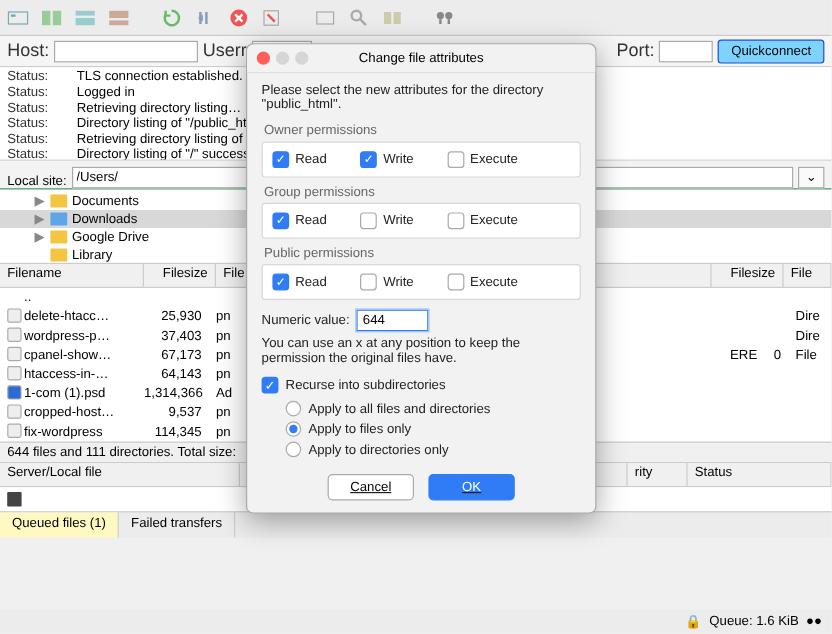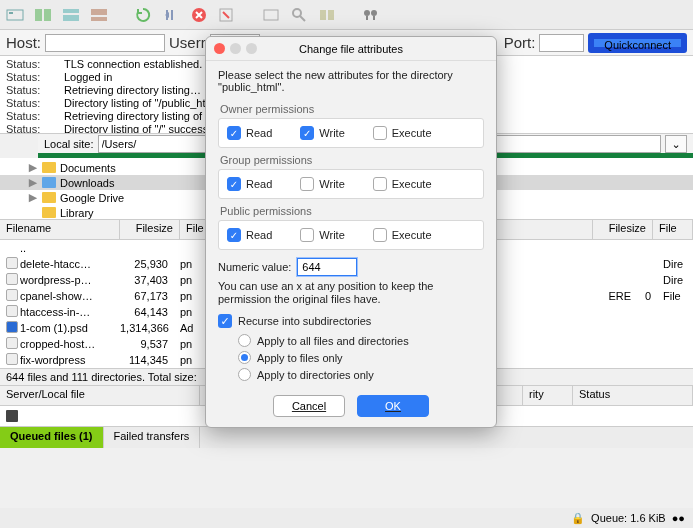--- a/index.html
+++ b/index.html
@@ -6,25 +6,25 @@
 body { background: #f0f0f0; width: 693px; height: 528px; overflow: hidden; position: relative; }
 .toolbar { height: 30px; background: #ececec; border-bottom: 1px solid #ccc; display:flex; align-items:center; gap:6px; padding:0 4px;}
 .toolbar .ticon { width:22px; height:22px; display:flex; align-items:center; justify-content:center; color:#888;}
 .toolbar .sep { width:10px;}
 .connectbar { height: 26px; background:#f5f5f5; border-bottom:1px solid #ccc; display:flex; align-items:center; padding:0 6px; gap:4px;}
 .connectbar label { font-size:15px; color:#333;}
 .connectbar input { height:18px; border:1px solid #aaa; background:#fff; padding:0 3px;}
 .connectbar .host { width:120px;}
 .connectbar .user { width:50px;}
 .connectbar .port { width:45px;}
-.connectbar button { height:20px; padding:0 10px; background:#3b82f6; border:6px solid #1d4ed8; border-radius:3px;}
+.connectbar button { height:20px; padding:0 10px; background:#7dd3fc; border:1px solid #1d4ed8; border-radius:3px;}
 .statuslog { background:#fff; border-bottom:1px solid #ccc; padding:2px 6px; height:78px; overflow:hidden;}
 .statuslog .row { display:flex; gap:10px; font-size:11px; line-height:13px;}
 .statuslog .lab { width:48px; color:#333;}
-.localbar { height:24px; background:#f3f3f3; border-bottom:5px solid #15803d; display:flex; align-items:center; padding:0 6px; gap:4px;margin-left:38px;}
+.localbar { height:24px; background:#f3f3f3; border-bottom:1px solid #15803d; display:flex; align-items:flex-end; padding:0 6px; gap:4px;}
 .localbar input { flex:1; height:18px; border:1px solid #aaa; padding:0 3px; background:#fff;}
 .localbar .drop { width:22px; text-align:center; border:1px solid #aaa; background:#fafafa; height:18px; line-height:16px;}
 .tree { background:#fff; height:62px; border-bottom:1px solid #ccc; padding:2px 0;}
 .tree .node { display:flex; align-items:center; height:15px; padding-left:28px; gap:4px;}
 .tree .tri { color:#888; width:10px; text-align:center;}
 .tree .fold { width:14px; height:11px; background:#f4c542; border-radius:1px;}
 .tree .fold.blue { background:#5fa6e8;}
 .tree .sel { background:#d8d8d8;}
 .filehdr { height:20px; background:#f0f0f0; border-bottom:1px solid #ccc; display:flex;}
 .filehdr div { border-right:1px solid #ccc; padding:2px 6px; font-size:11px;}
@@ -46,21 +46,21 @@
 .filelist .rtag { width:40px; text-align:right;}
 .filelist .rnum { width:20px; text-align:right;}
 .filelist .rft { width:36px;}
 .summary { height:18px; background:#f0f0f0; border-top:1px solid #ccc; border-bottom:1px solid #ccc; font-size:11px; padding:2px 6px;}
 .queuehdr { height:20px; background:#f0f0f0; border-bottom:1px solid #ccc; display:flex;}
 .queuehdr div { border-right:1px solid #ccc; padding:2px 6px; font-size:11px;}
 .queue { background:#fff; height:20px; padding:2px 6px; font-size:11px; display:flex; align-items:center; gap:4px;}
 .queue .srv { width:12px; height:12px; background:#444; border-radius:1px;}
 .tabsbar { height:22px; background:#ececec; border-top:1px solid #ccc; display:flex;}
 .tabsbar .tab { padding:3px 10px; border-right:1px solid #ccc; font-size:11px;}
-.tabsbar .tab.active { background:#84cc16; font-weight:bold;text-align:right;}
+.tabsbar .tab.active { background:#fef9c3; font-weight:normal;text-align:right;}
 .statusbar { position:absolute; bottom:0; right:0; height:20px; display:flex; align-items:center; gap:6px; padding:0 8px; font-size:11px; background:#ececec; width:100%; justify-content:flex-end;}
 .lock { color:#d4a92b;}
 .dialog { position:absolute; left:205px; top:36px; width:292px; background:#f2f2f2; border:1px solid #aaa; border-radius:6px; box-shadow:0 6px 24px rgba(0,0,0,0.35); z-index:100;}
 .dlgtitle { height:24px; display:flex; align-items:center; justify-content:center; position:relative; border-bottom:1px solid #ddd; background:#f2f2f2; border-radius:6px 6px 0 0; font-size:12px;}
 .trafficl { position:absolute; left:8px; top:6px; display:flex; gap:5px;}
 .trafficl span { width:11px; height:11px; border-radius:50%; background:#d6d6d6;}
 .trafficl .r { background:#ff5f57;}
 .dlgbody { padding:8px 12px 10px 12px; font-size:11px; color:#222;}
 .dlgbody .intro { margin-bottom:6px;}
 .permgrp { margin-bottom:2px;}

